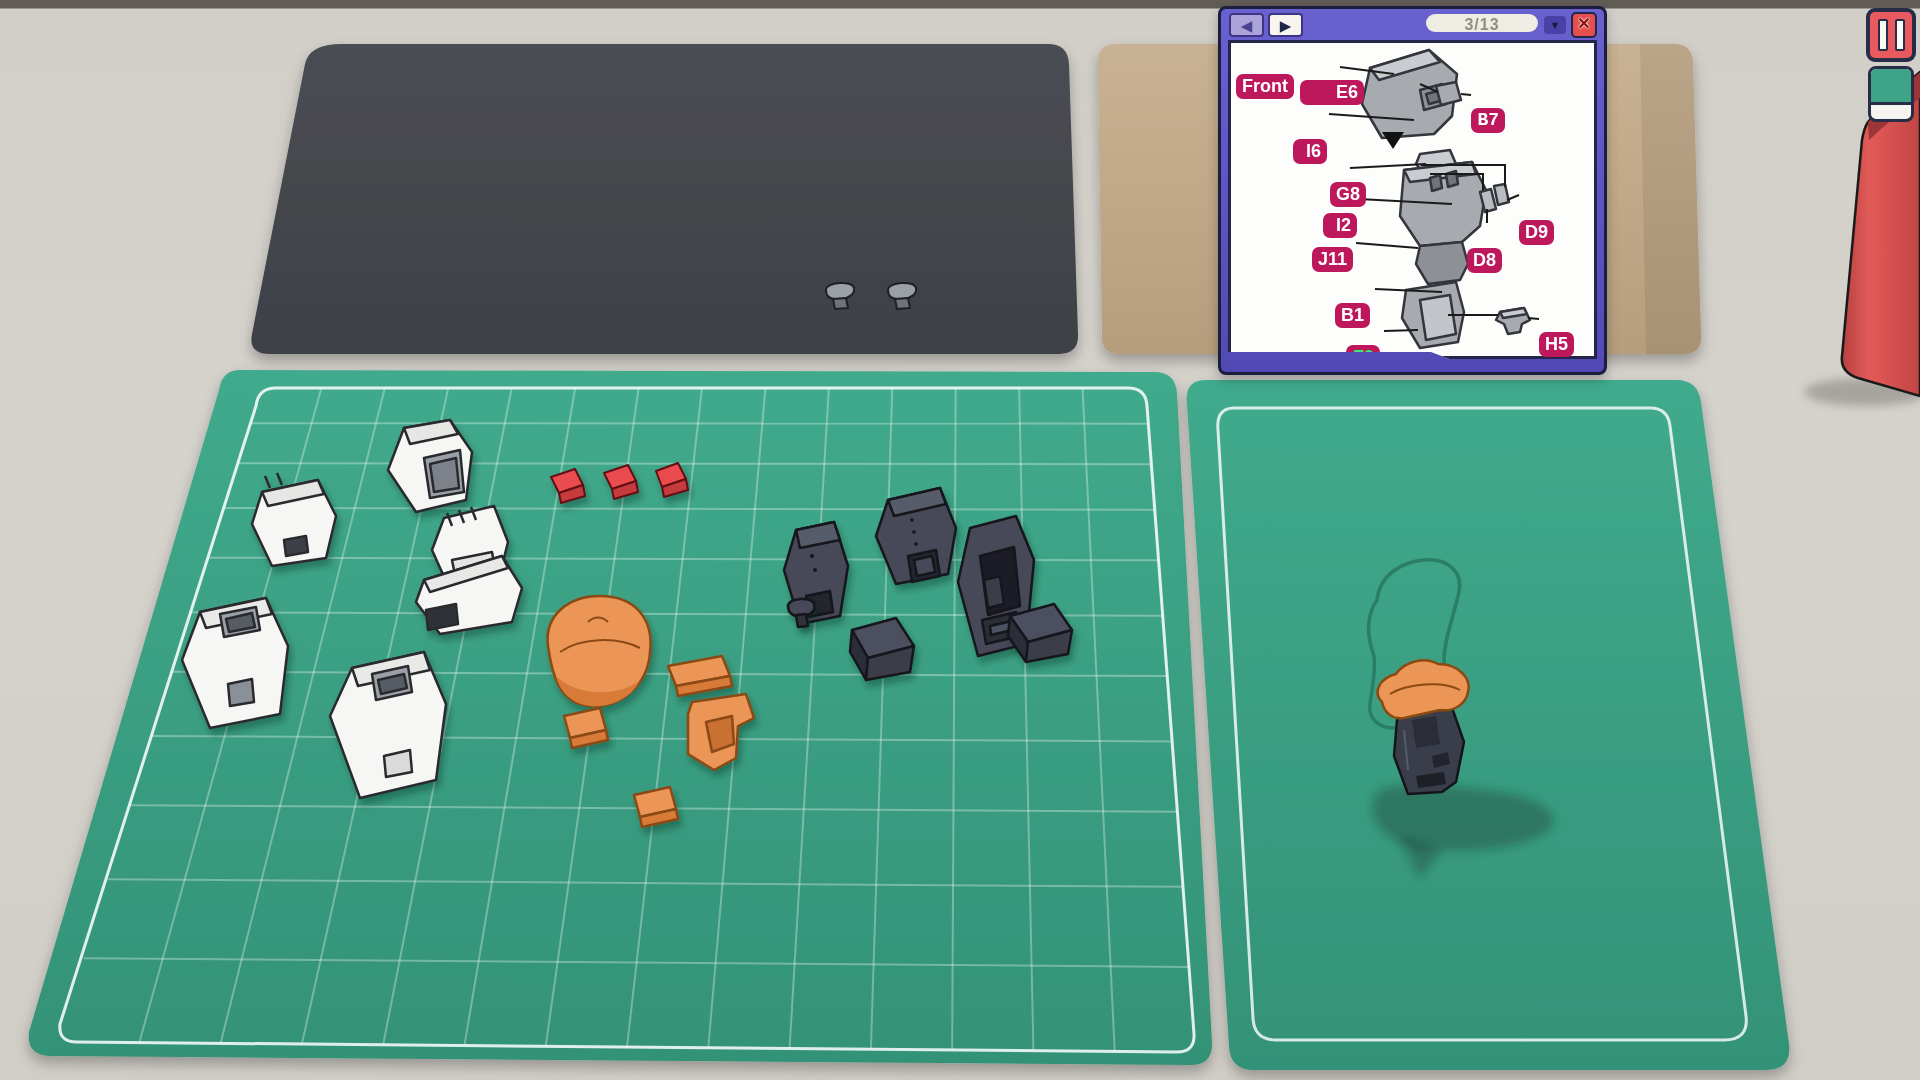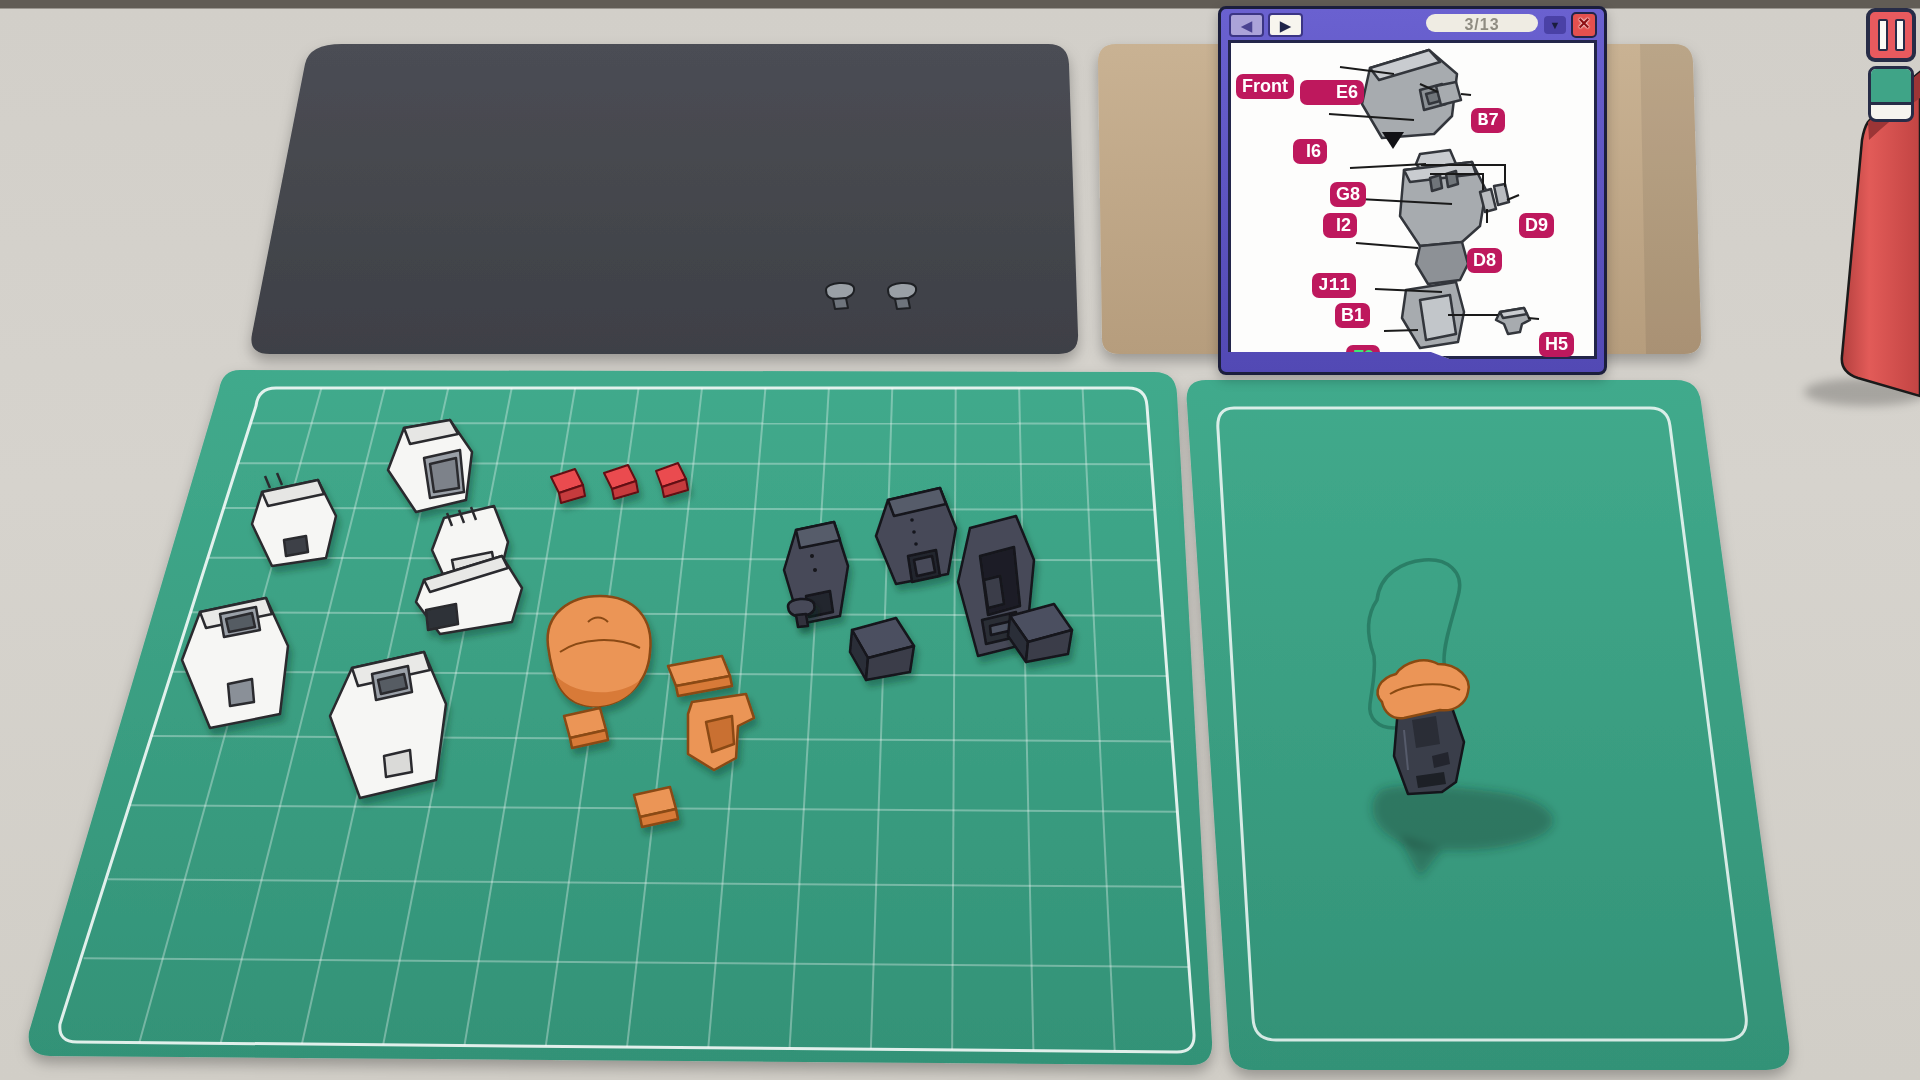--- a/index.html
+++ b/index.html
@@ -336,22 +336,22 @@
             <path d="M224,303 L274,303"></path>
         </g>
       </svg>
 
       <div class="pill" style="left:5px;top:31px;">Front</div>
       <div class="pill" style="left:69px;top:37px;padding-left:36px;">E6</div>
       <div class="pill" style="left:240px;top:65px;font-family:Liberation Mono, monospace;">B7</div>
       <div class="pill" style="left:62px;top:84px;margin-top:12px;">I6</div>
       <div class="pill" style="left:79px;top:139px;margin-left:20px;">G8</div>
       <div class="pill" style="left:92px;top:170px;">I2</div>
-      <div class="pill" style="left:288px;top:170px;">D9</div>
-      <div class="pill" style="left:81px;top:230px;font-family:Liberation Mono, monospace;">J11</div>
+      <div class="pill" style="left:288px;top:177px;">D9</div>
+      <div class="pill" style="left:81px;top:204px;">J11</div>
       <div class="pill" style="left:236px;top:205px;">D8</div>
       <div class="pill" style="left:104px;top:260px;">B1</div>
       <div class="pill active" style="left: 115px; top: 302px; color: rgb(63, 232, 115);">F9</div>
       <div class="pill" style="left:308px;top:289px;">H5</div>
     </div>
   </div>
 
   
   <div class="hud-pause">
     <div class="bar"></div>

